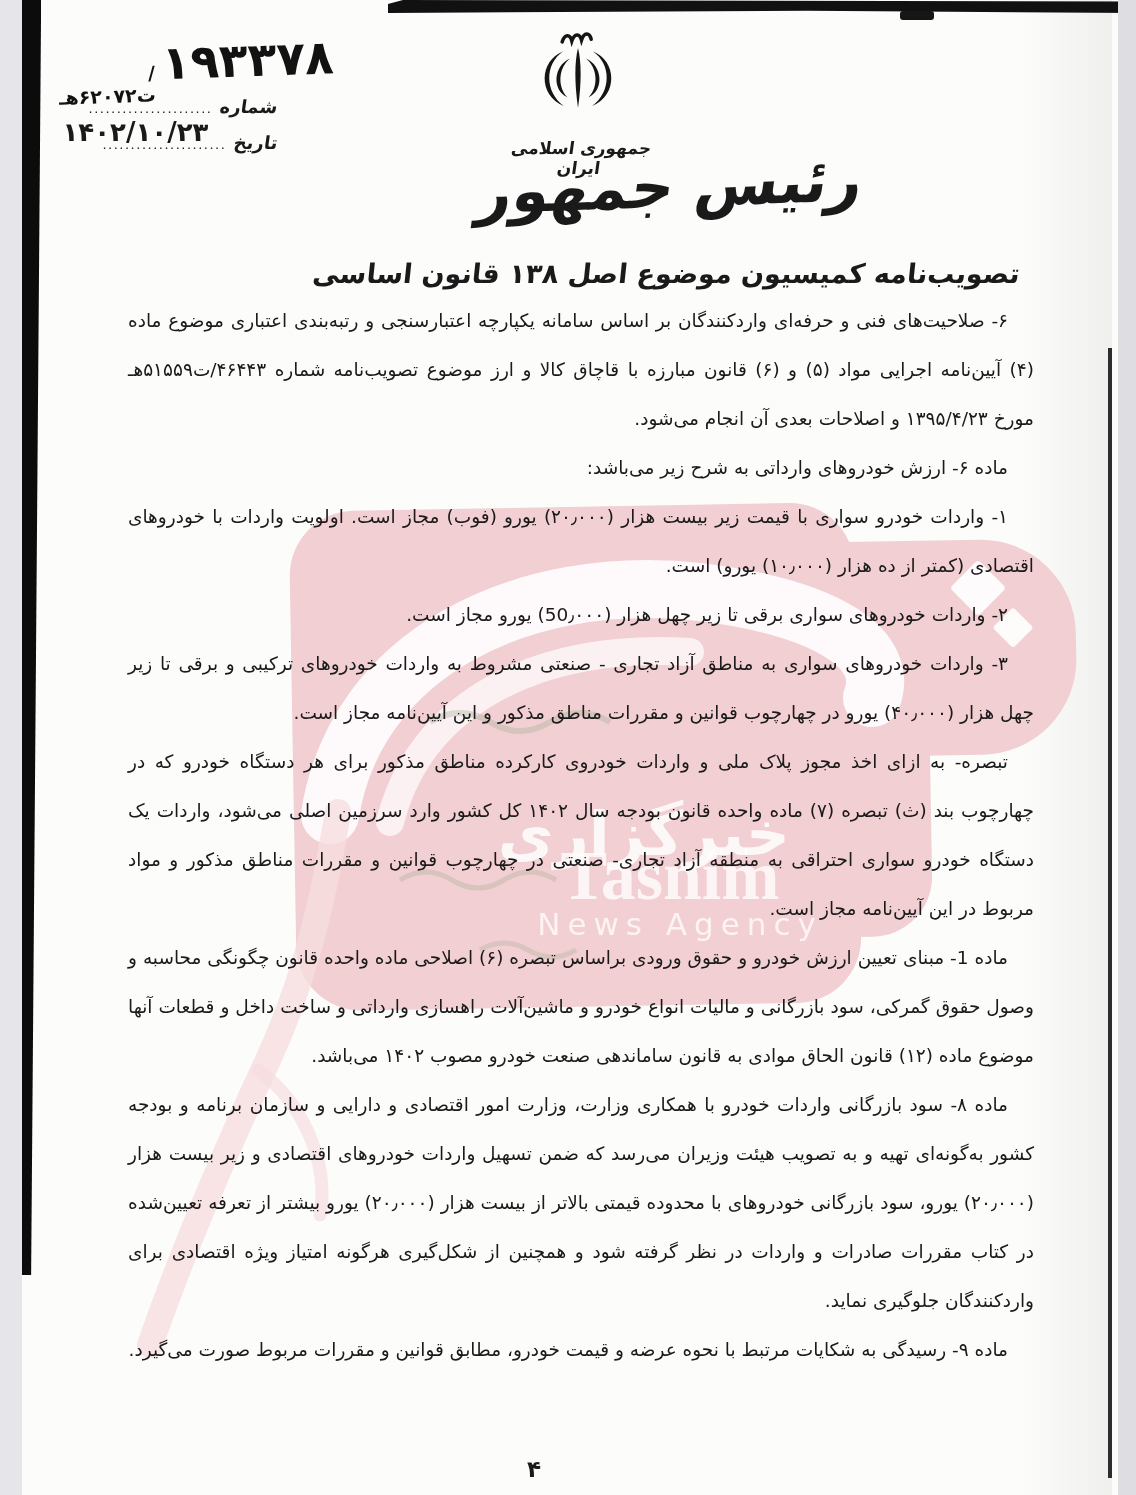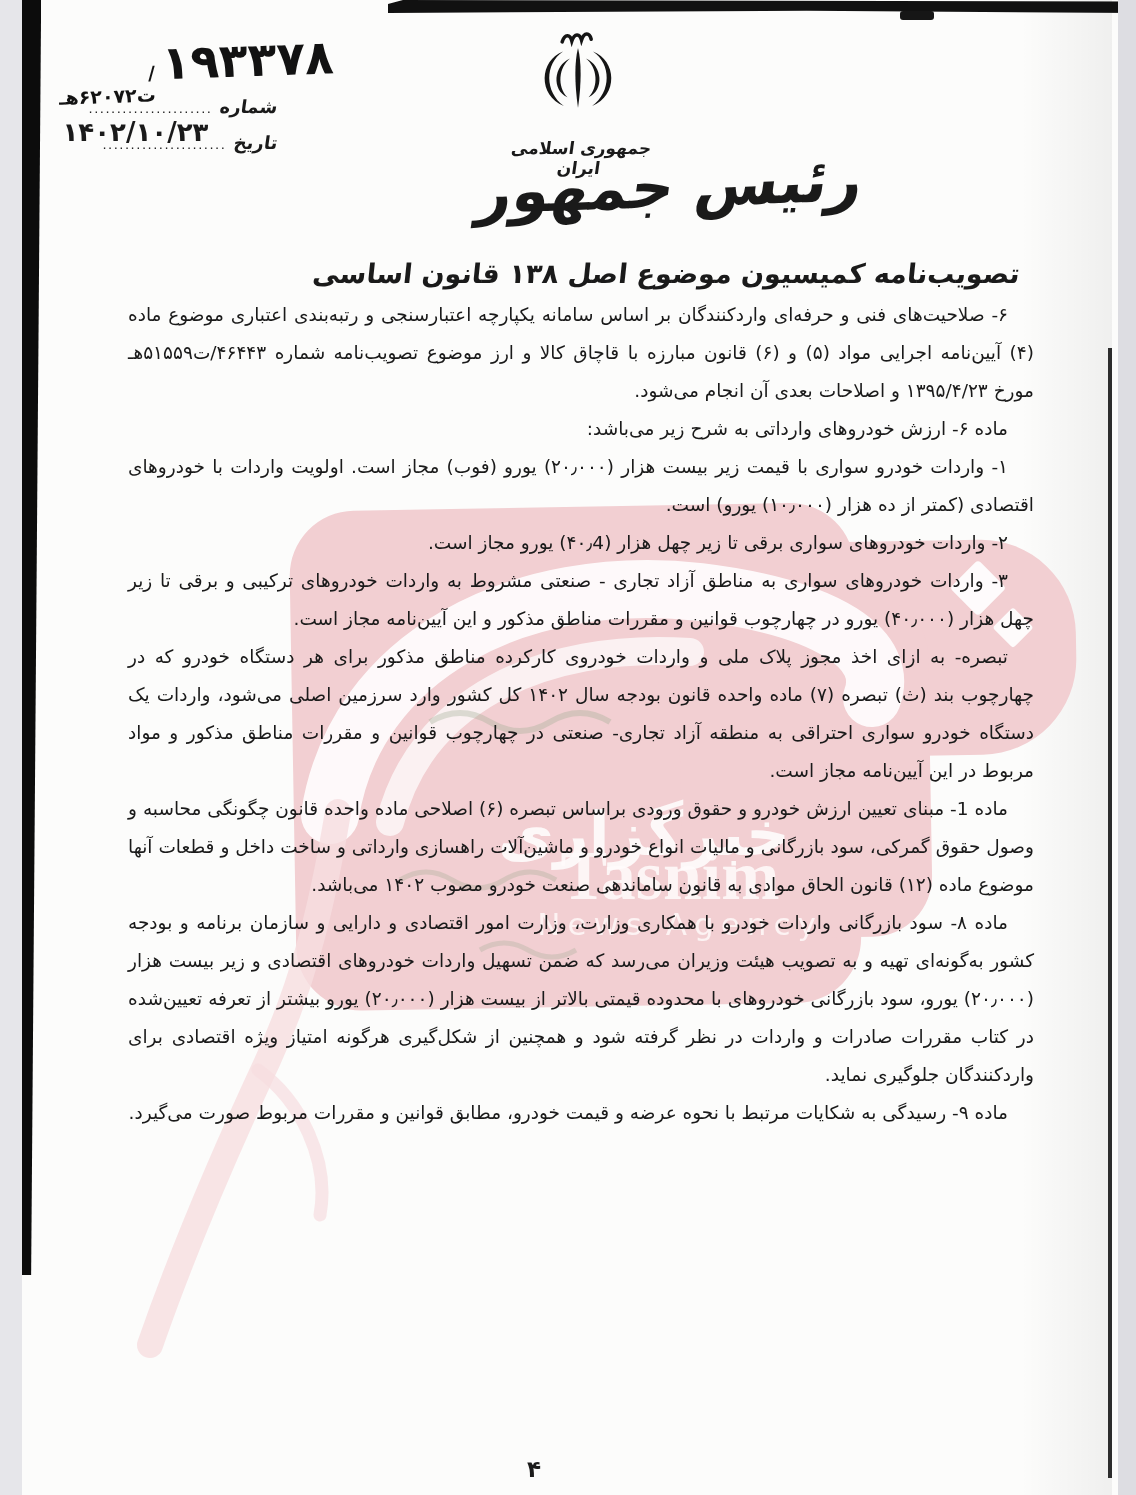--- a/index.html
+++ b/index.html
@@ -43,21 +43,21 @@
   .wm-text{position:absolute;z-index:1;direction:rtl;}
   .wm-fa{left:540px;top:798px;width:250px;text-align:center;font-size:61px;font-weight:bold;
          color:rgba(255,255,255,0.85);}
   .wm-en{left:500px;top:836px;width:340px;text-align:center;font-family:"Liberation Serif",serif;
          font-size:70px;font-weight:bold;color:rgba(255,251,251,0.85);direction:ltr;}
   .wm-sub{left:520px;top:906px;width:320px;text-align:center;font-size:31px;letter-spacing:7px;
           color:rgba(255,251,251,0.8);direction:ltr;}
 
   
   .body-col{position:absolute;left:128px;top:296px;width:906px;z-index:2;direction:rtl;
-            text-align:justify;font-size:18.5px;line-height:38px;}
+            text-align:justify;font-size:18.5px;line-height:49px;}
   .para{margin:0;text-indent:26px;}
   .lead{font-weight:normal;}
   .lead.reg{font-weight:normal;}
   .page-num{position:absolute;left:502px;top:1456px;width:64px;text-align:center;font-size:23px;
             font-weight:bold;z-index:2;}
 </style>
 </head>
 <body>
 
 <div class="canvas">
@@ -119,21 +119,21 @@
   <div class="hdr-doctype">تصویب‌نامه کمیسیون موضوع اصل ۱۳۸ قانون اساسی</div>
 
   <div class="body-col">
   <p class="para"><span class="lead reg">۶-</span><span class="rest"> صلاحیت‌های فنی و حرفه‌ای واردکنندگان بر اساس سامانه یکپارچه اعتبارسنجی و رتبه‌بندی اعتباری موضوع ماده (۴) آیین‌نامه اجرایی مواد (۵) و (۶) قانون مبارزه با قاچاق کالا و ارز موضوع تصویب‌نامه شماره ۴۶۴۴۳/ت۵۱۵۵۹هـ مورخ ۱۳۹۵/۴/۲۳ و اصلاحات بعدی آن انجام می‌شود.</span></p>
 
 
   <p class="para"><span class="lead">ماده ۶-</span><span class="rest"> ارزش خودروهای وارداتی به شرح زیر می‌باشد:</span></p>
 
   <p class="para"><span class="lead reg">۱-</span><span class="rest"> واردات خودرو سواری با قیمت زیر بیست هزار (۲۰٫۰۰۰) یورو (فوب) مجاز است. اولویت واردات با خودروهای اقتصادی (کمتر از ده هزار (۱۰٫۰۰۰) یورو) است.</span></p>
 
-  <p class="para"><span class="lead reg">۲-</span><span class="rest"> واردات خودروهای سواری برقی تا زیر چهل هزار (۴۰٫4) یورو مجاز است.</span></p>
+  <p class="para"><span class="lead reg">۲-</span><span class="rest"> واردات خودروهای سواری برقی تا زیر چهل هزار (50٫۰۰۰) یورو مجاز است.</span></p>
 
   <p class="para"><span class="lead reg">۳-</span><span class="rest"> واردات خودروهای سواری به مناطق آزاد تجاری - صنعتی مشروط به واردات خودروهای ترکیبی و برقی تا زیر چهل هزار (۴۰٫۰۰۰) یورو در چهارچوب قوانین و مقررات مناطق مذکور و این آیین‌نامه مجاز است.</span></p>
 
   <p class="para"><span class="lead reg">تبصره-</span><span class="rest"> به ازای اخذ مجوز پلاک ملی و واردات خودروی کارکرده مناطق مذکور برای هر دستگاه خودرو که در چهارچوب بند (ث) تبصره (۷) ماده واحده قانون بودجه سال ۱۴۰۲ کل کشور وارد سرزمین اصلی می‌شود، واردات یک دستگاه خودرو سواری احتراقی به منطقه آزاد تجاری- صنعتی در چهارچوب قوانین و مقررات مناطق مذکور و مواد مربوط در این آیین‌نامه مجاز است.</span></p>
 
   <p class="para"><span class="lead">ماده 1-</span><span class="rest"> مبنای تعیین ارزش خودرو و حقوق ورودی براساس تبصره (۶) اصلاحی ماده واحده قانون چگونگی محاسبه و وصول حقوق گمرکی، سود بازرگانی و مالیات انواع خودرو و ماشین‌آلات راهسازی وارداتی و ساخت داخل و قطعات آنها موضوع ماده (۱۲) قانون الحاق موادی به قانون ساماندهی صنعت خودرو مصوب ۱۴۰۲ می‌باشد.</span></p>
 
   <p class="para"><span class="lead">ماده ۸-</span><span class="rest"> سود بازرگانی واردات خودرو با همکاری وزارت، وزارت امور اقتصادی و دارایی و سازمان برنامه و بودجه کشور به‌گونه‌ای تهیه و به تصویب هیئت وزیران می‌رسد که ضمن تسهیل واردات خودروهای اقتصادی و زیر بیست هزار (۲۰٫۰۰۰) یورو، سود بازرگانی خودروهای با محدوده قیمتی بالاتر از بیست هزار (۲۰٫۰۰۰) یورو بیشتر از تعرفه تعیین‌شده در کتاب مقررات صادرات و واردات در نظر گرفته شود و همچنین از شکل‌گیری هرگونه امتیاز ویژه اقتصادی برای واردکنندگان جلوگیری نماید.</span></p>
 
   <p class="para"><span class="lead">ماده ۹-</span><span class="rest"> رسیدگی به شکایات مرتبط با نحوه عرضه و قیمت خودرو، مطابق قوانین و مقررات مربوط صورت می‌گیرد.</span></p>

